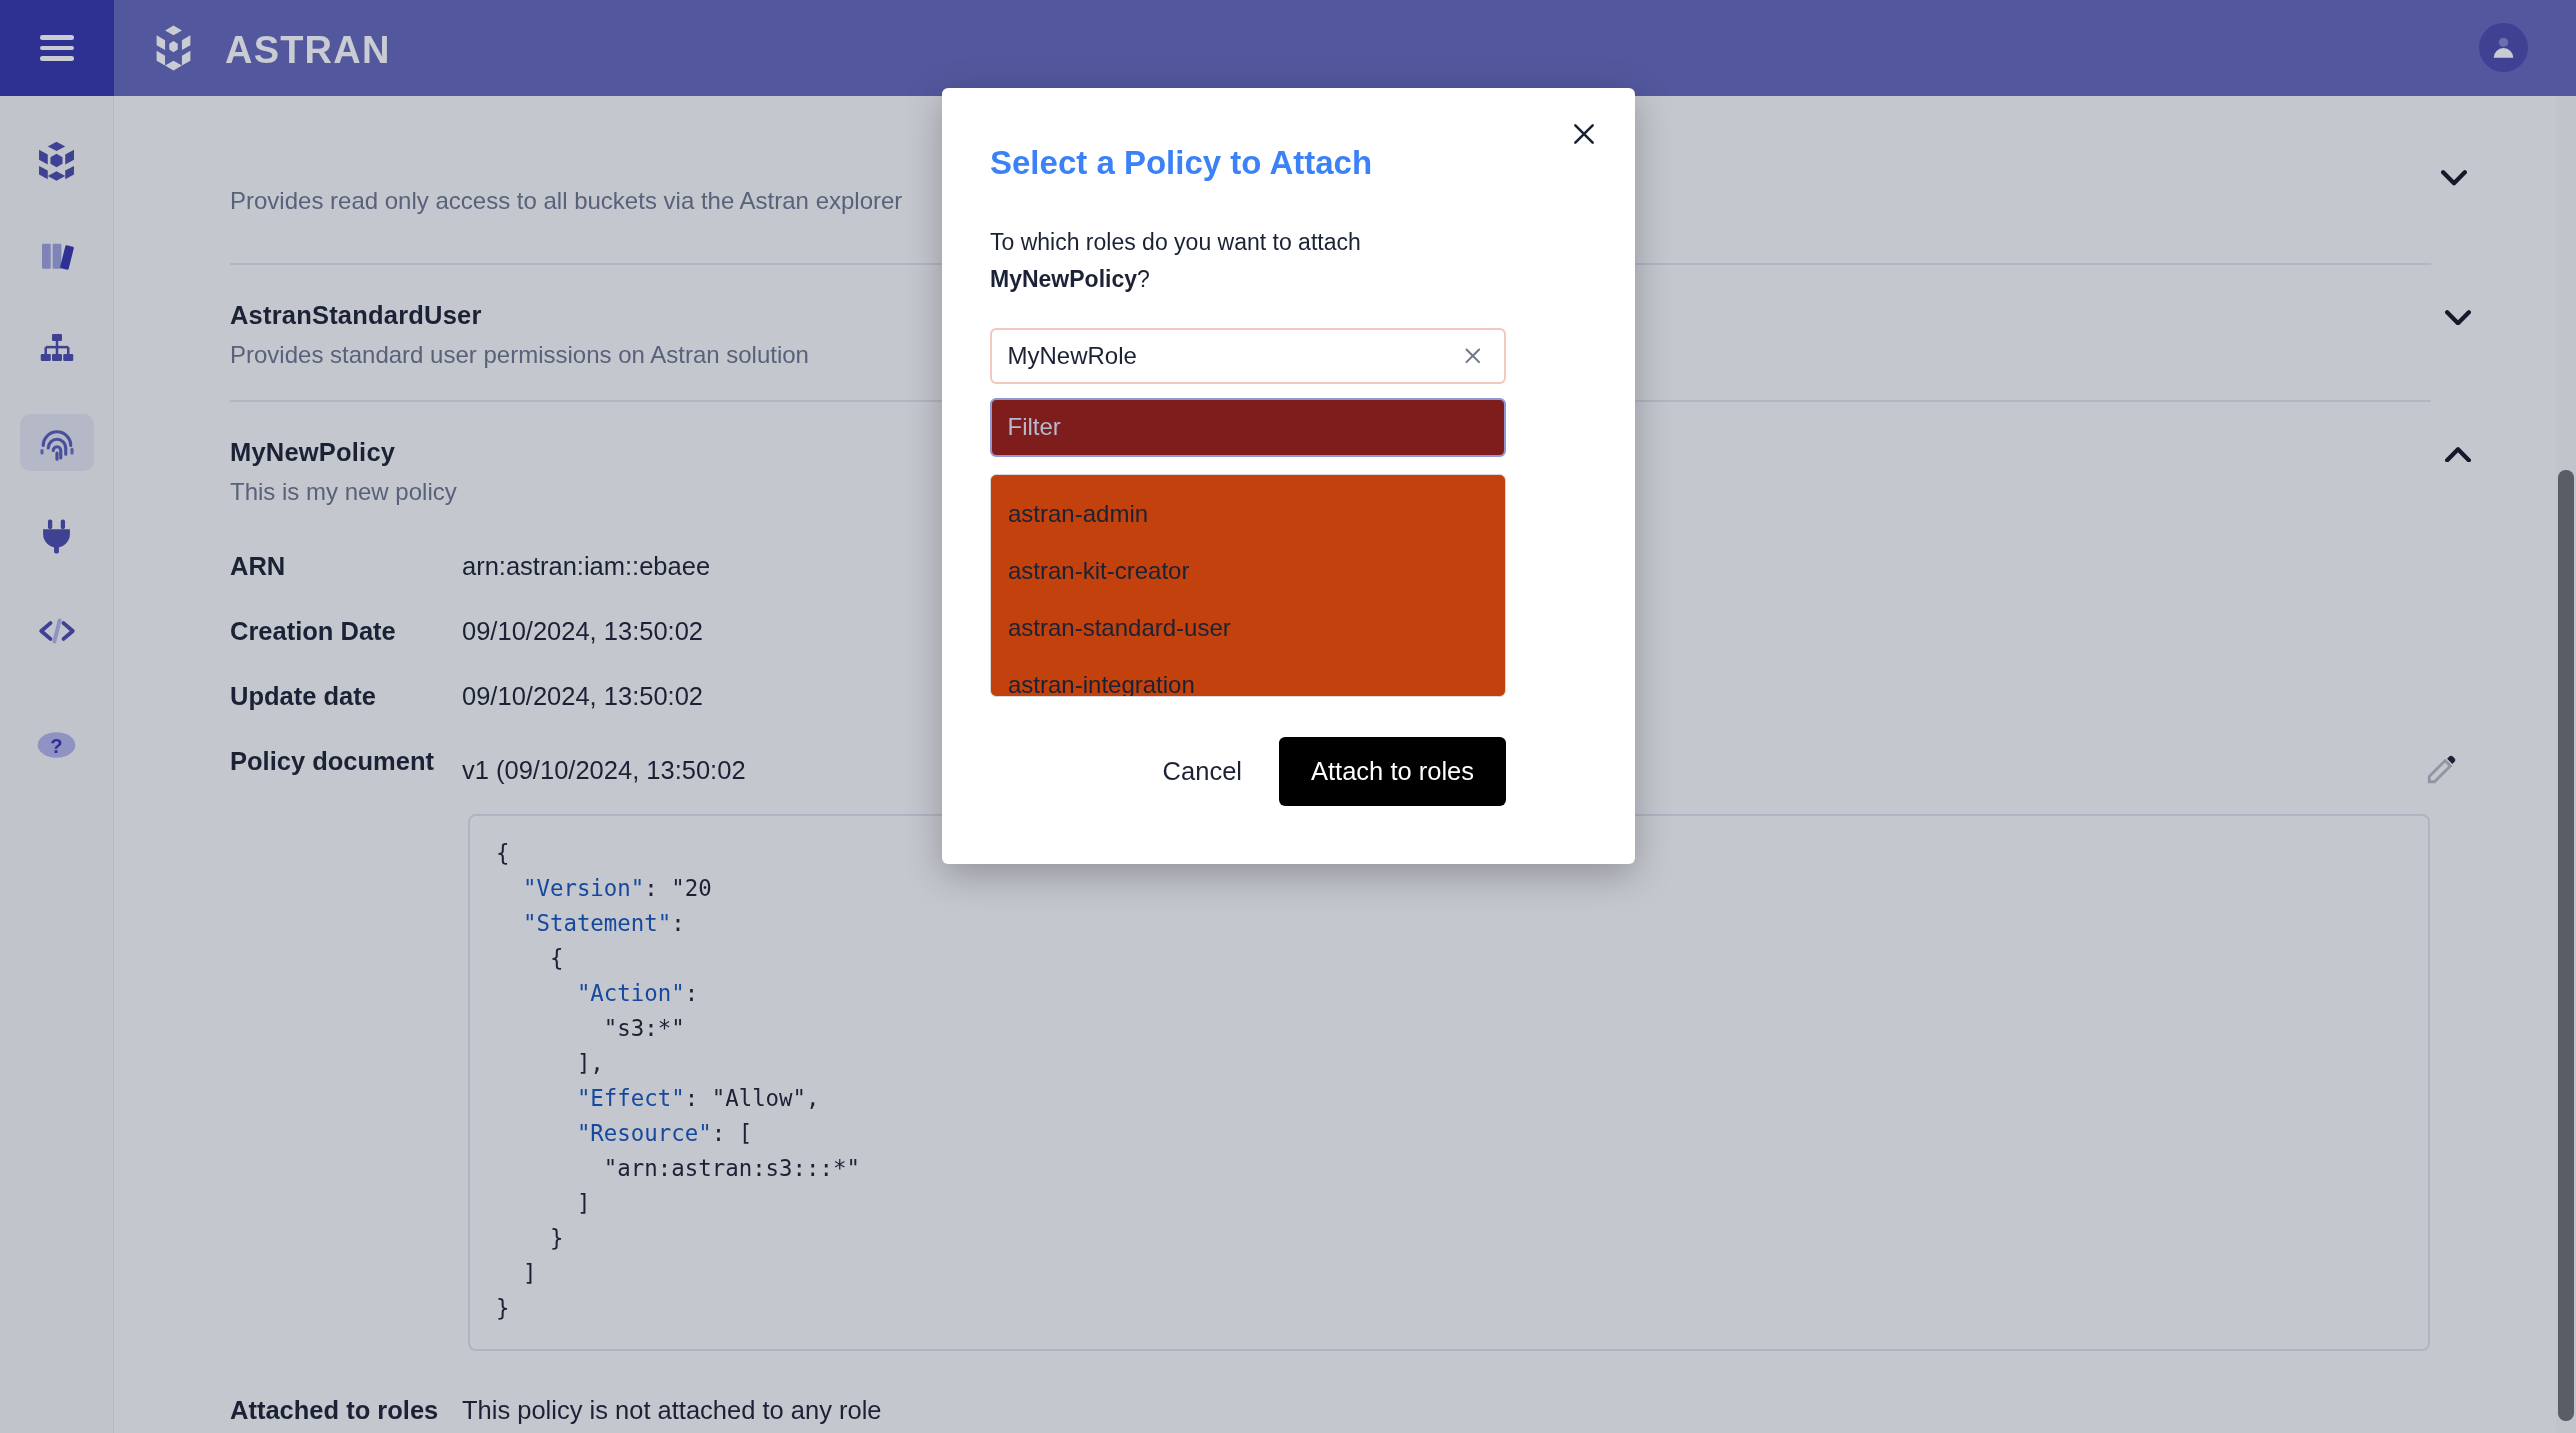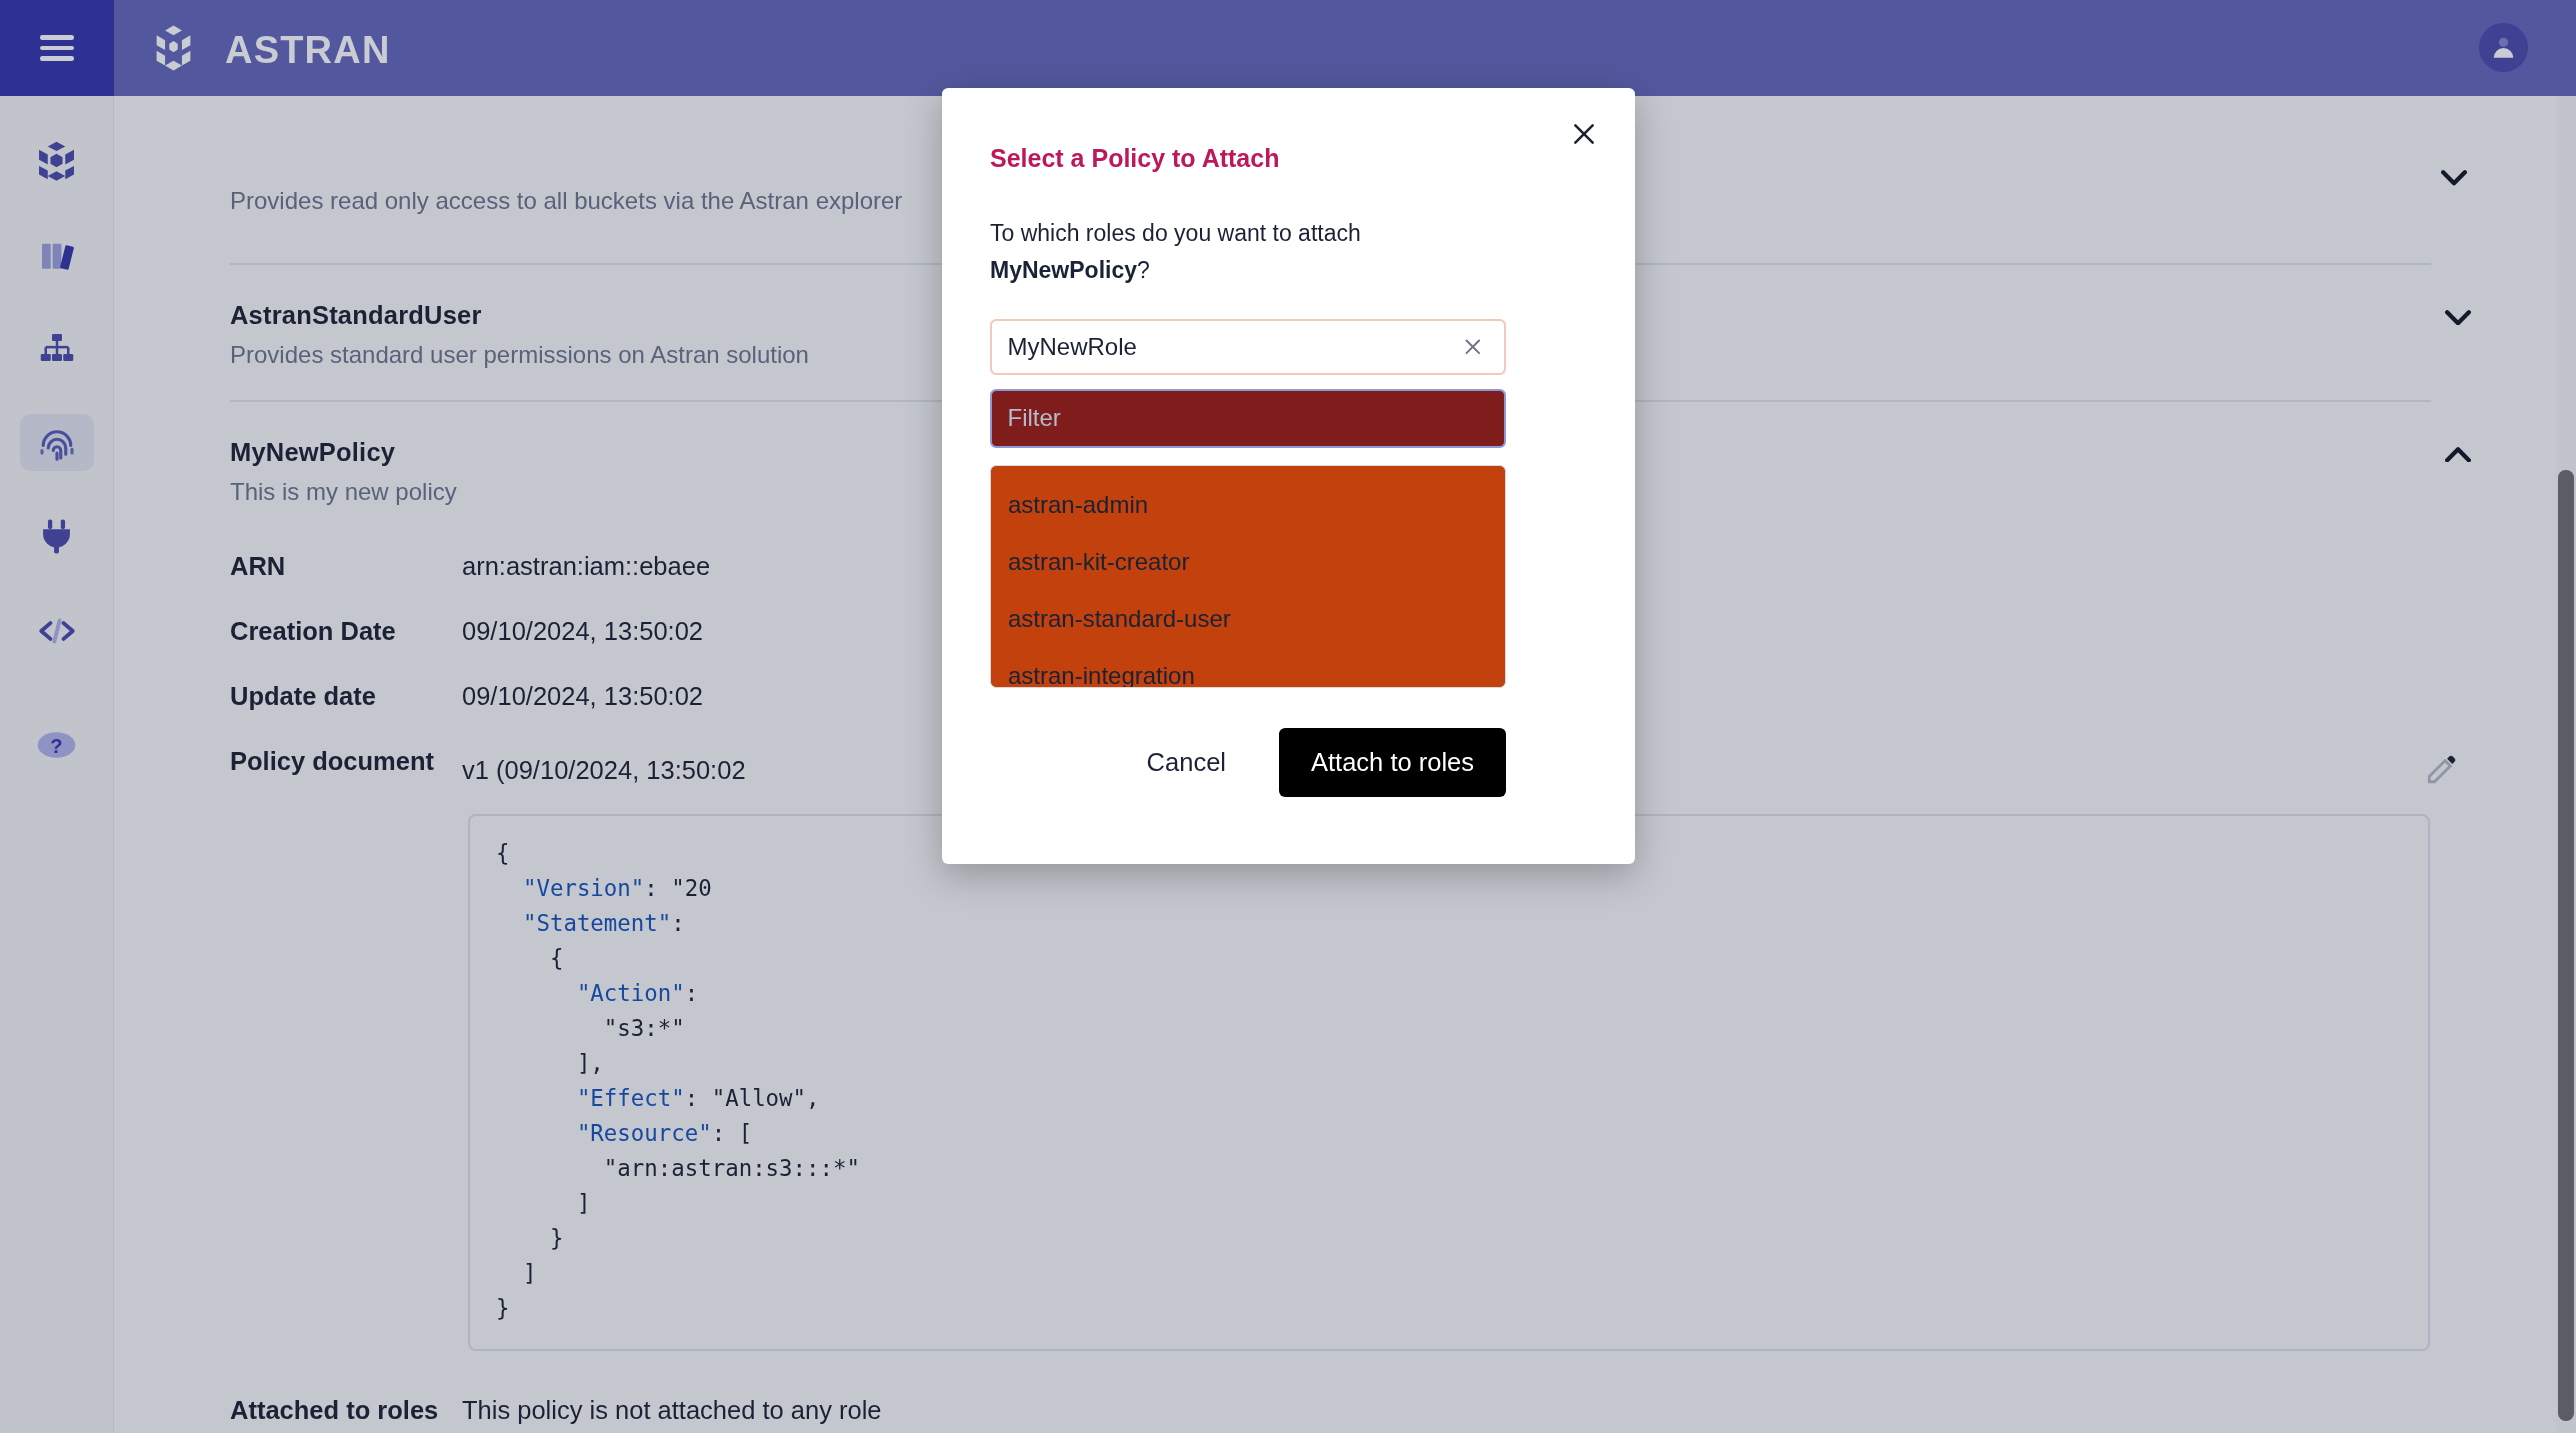--- a/index.html
+++ b/index.html
@@ -105,21 +105,21 @@
     width: 693px; height: 776px;
     background: #ffffff; border-radius: 6.2px;
     box-shadow: 0 10.8px 37px rgba(0,0,0,.26);
     padding: 42px 48px;
   }
   .modal-close {
     position: absolute; right: 31px; top: 26px;
     width: 40px; height: 40px; display:flex; align-items:center; justify-content:center;
     background: none; border: none;
   }
-  .modal-title { font-size: 25px; font-weight: 700; color: #be185d; margin-top: 14px; }
+  .modal-title { font-size: 33px; font-weight: 700; color: #3b82f6; margin-top: 14px; }
   .modal-sub { font-size: 23px; color: #1b2235; line-height: 1.62; margin-top: 42px; }
   .modal-sub b { font-weight: 700; }
 
   .field {
     margin-top: 29px; height: 56px; width: 516px;
     border: 2.3px solid #f3c9bd; border-radius: 6.2px;
     display: flex; align-items: center; padding: 0 15.5px 0 15.5px;
     background: #fff;
   }
   .field-text { font-size: 24px; color: #1b2235; flex: 1; }
@@ -138,21 +138,21 @@
     border: 1.5px solid #d8dadf; border-radius: 6.2px;
     background: #c2410c; padding: 10.8px 0; overflow: hidden;
   }
   .role-item {
     height: 57px; display: flex; align-items: center;
     padding: 0 17px; font-size: 24px; color: #1b2235;
   }
 
   .modal-actions {
     margin-top: 40px; display: flex; align-items: center;
-    justify-content: flex-end; gap: 25px; width: 516px;
+    justify-content: flex-end; gap: 9px; width: 516px;
   }
   .btn-cancel {
     background: none; border: none; font-size: 25.5px; color: #1b2235;
     padding: 17px 28px; font-family: "Liberation Sans", sans-serif;
   }
   .btn-primary {
     background: #3d42ad; color: #fff; border: none; border-radius: 6.2px;
     font-size: 25.5px; padding: 20px 32px;
     font-family: "Liberation Sans", sans-serif;
   }

